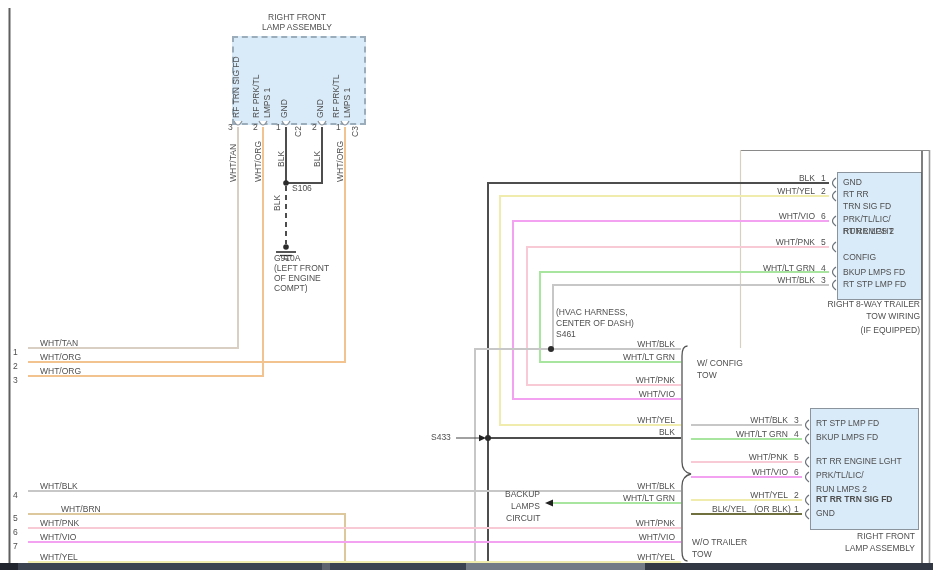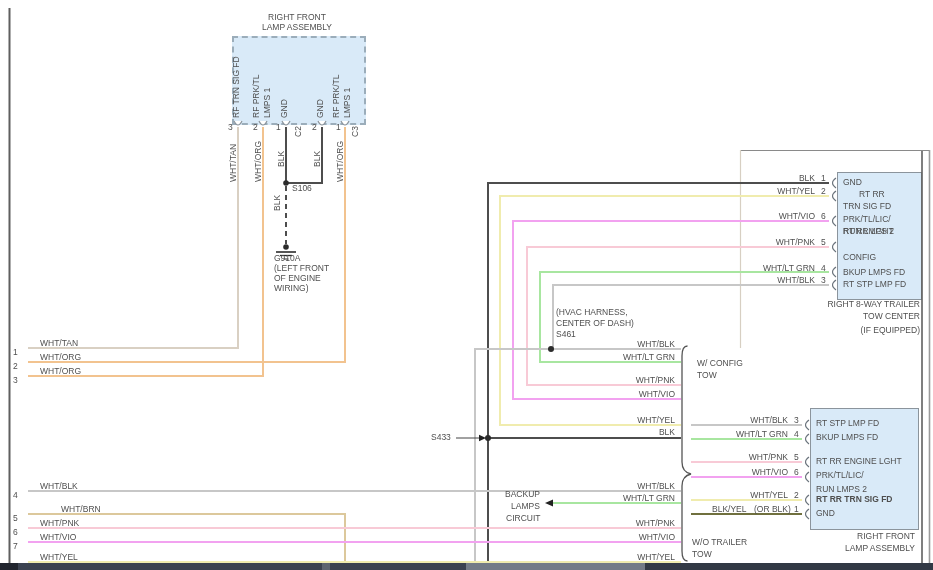--- a/index.html
+++ b/index.html
@@ -101,21 +101,21 @@
       <span class="lbl" style="top: 22px; left: 232px; width: 130px; text-align: center;">LAMP ASSEMBLY</span>
       <span class="lbl" style="top: 122px; left: 228px;">3</span>
       <span class="lbl" style="top: 122px; left: 253px;">2</span>
       <span class="lbl" style="top: 122px; left: 276px;">1</span>
       <span class="lbl" style="top: 122px; left: 312px;">2</span>
       <span class="lbl" style="top: 122px; left: 336px;">1</span>
       <span class="lbl" style="top: 183px; left: 292px;">S106</span>
       <span class="lbl" style="top: 253px; left: 274px;">G910A</span>
       <span class="lbl" style="top: 263px; left: 274px;">(LEFT FRONT</span>
       <span class="lbl" style="top: 273px; left: 274px;">OF ENGINE</span>
-      <span class="lbl" style="top: 283px; left: 274px;">WIRING)</span>
+      <span class="lbl" style="top: 283px; left: 274px;">COMPT)</span>
       <span class="lbl" style="top: 347px; left: 13px;">1</span>
       <span class="lbl" style="top: 361px; left: 13px;">2</span>
       <span class="lbl" style="top: 375px; left: 13px;">3</span>
       <span class="lbl" style="top: 490px; left: 13px;">4</span>
       <span class="lbl" style="top: 513px; left: 13px;">5</span>
       <span class="lbl" style="top: 527px; left: 13px;">6</span>
       <span class="lbl" style="top: 541px; left: 13px;">7</span>
       <span class="lbl" style="top: 338px; left: 40px;">WHT/TAN</span>
       <span class="lbl" style="top: 352px; left: 40px;">WHT/ORG</span>
       <span class="lbl" style="top: 366px; left: 40px;">WHT/ORG</span>
@@ -152,30 +152,30 @@
       <span class="lbl" style="top: 237px; right: 118px;">WHT/PNK</span>
       <span class="lbl" style="top: 263px; right: 118px;">WHT/LT GRN</span>
       <span class="lbl" style="top: 275px; right: 118px;">WHT/BLK</span>
       <span class="lbl" style="top: 173px; left: 821px;">1</span>
       <span class="lbl" style="top: 186px; left: 821px;">2</span>
       <span class="lbl" style="top: 211px; left: 821px;">6</span>
       <span class="lbl" style="top: 237px; left: 821px;">5</span>
       <span class="lbl" style="top: 263px; left: 821px;">4</span>
       <span class="lbl" style="top: 275px; left: 821px;">3</span>
       <span class="lbl" style="top: 177px; left: 843px;">GND</span>
-      <span class="lbl" style="top: 189px; left: 843px; margin-left: 16px;">RT RR</span>
+      <span class="lbl" style="top: 189px; left: 843px;">RT RR</span>
       <span class="lbl" style="top: 201px; left: 843px;">TRN SIG FD</span>
       <span class="lbl" style="top: 214px; left: 843px;">PRK/TL/LIC/</span>
       <span class="lbl" style="top: 226px; left: 843px;">RUN LMPS 2</span>
       <span class="lbl" style="top: 226px; left: 843px;">RT RR LGHT</span>
       <span class="lbl" style="top: 252px; left: 843px; text-align: center;">CONFIG</span>
       <span class="lbl" style="top: 267px; left: 843px;">BKUP LMPS FD</span>
       <span class="lbl" style="top: 279px; left: 843px;">RT STP LMP FD</span>
       <span class="lbl" style="top: 299px; right: 13px;">RIGHT 8-WAY TRAILER</span>
-      <span class="lbl" style="top: 311px; right: 13px;">TOW CENTER</span>
+      <span class="lbl" style="top: 311px; right: 13px;">TOW WIRING</span>
       <span class="lbl" style="top: 325px; right: 13px;">(IF EQUIPPED)</span>
       <span class="lbl" style="top: 415px; right: 145px;">WHT/BLK</span>
       <span class="lbl" style="top: 429px; right: 145px;">WHT/LT GRN</span>
       <span class="lbl" style="top: 452px; right: 145px;">WHT/PNK</span>
       <span class="lbl" style="top: 467px; right: 145px;">WHT/VIO</span>
       <span class="lbl" style="top: 490px; right: 145px;">WHT/YEL</span>
       <span class="lbl" style="top: 504px; left: 712px;">BLK/YEL</span>
       <span class="lbl" style="top: 504px; left: 754px;">(OR BLK)</span>
       <span class="lbl" style="top: 415px; left: 794px;">3</span>
       <span class="lbl" style="top: 429px; left: 794px;">4</span>

